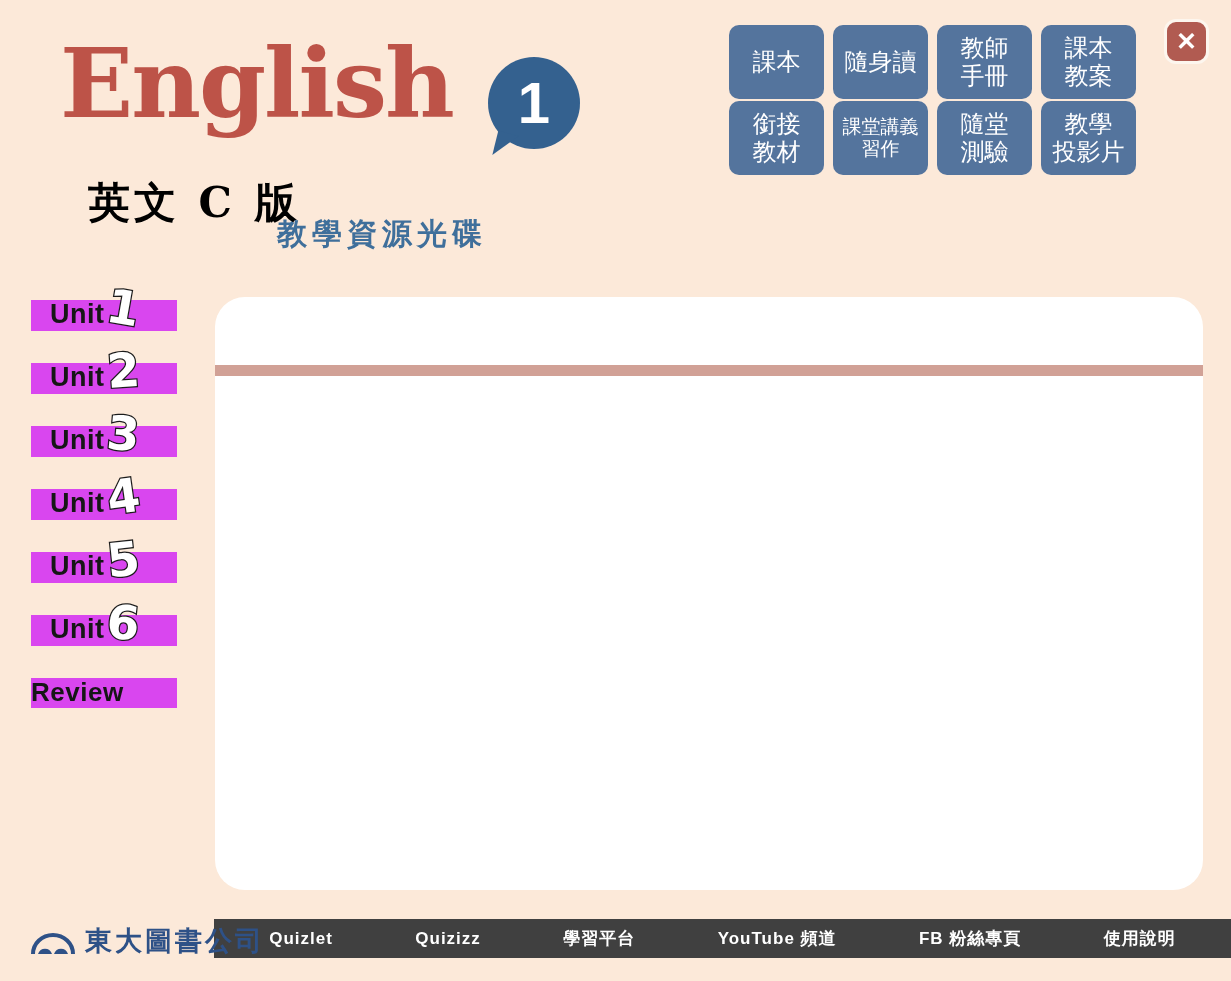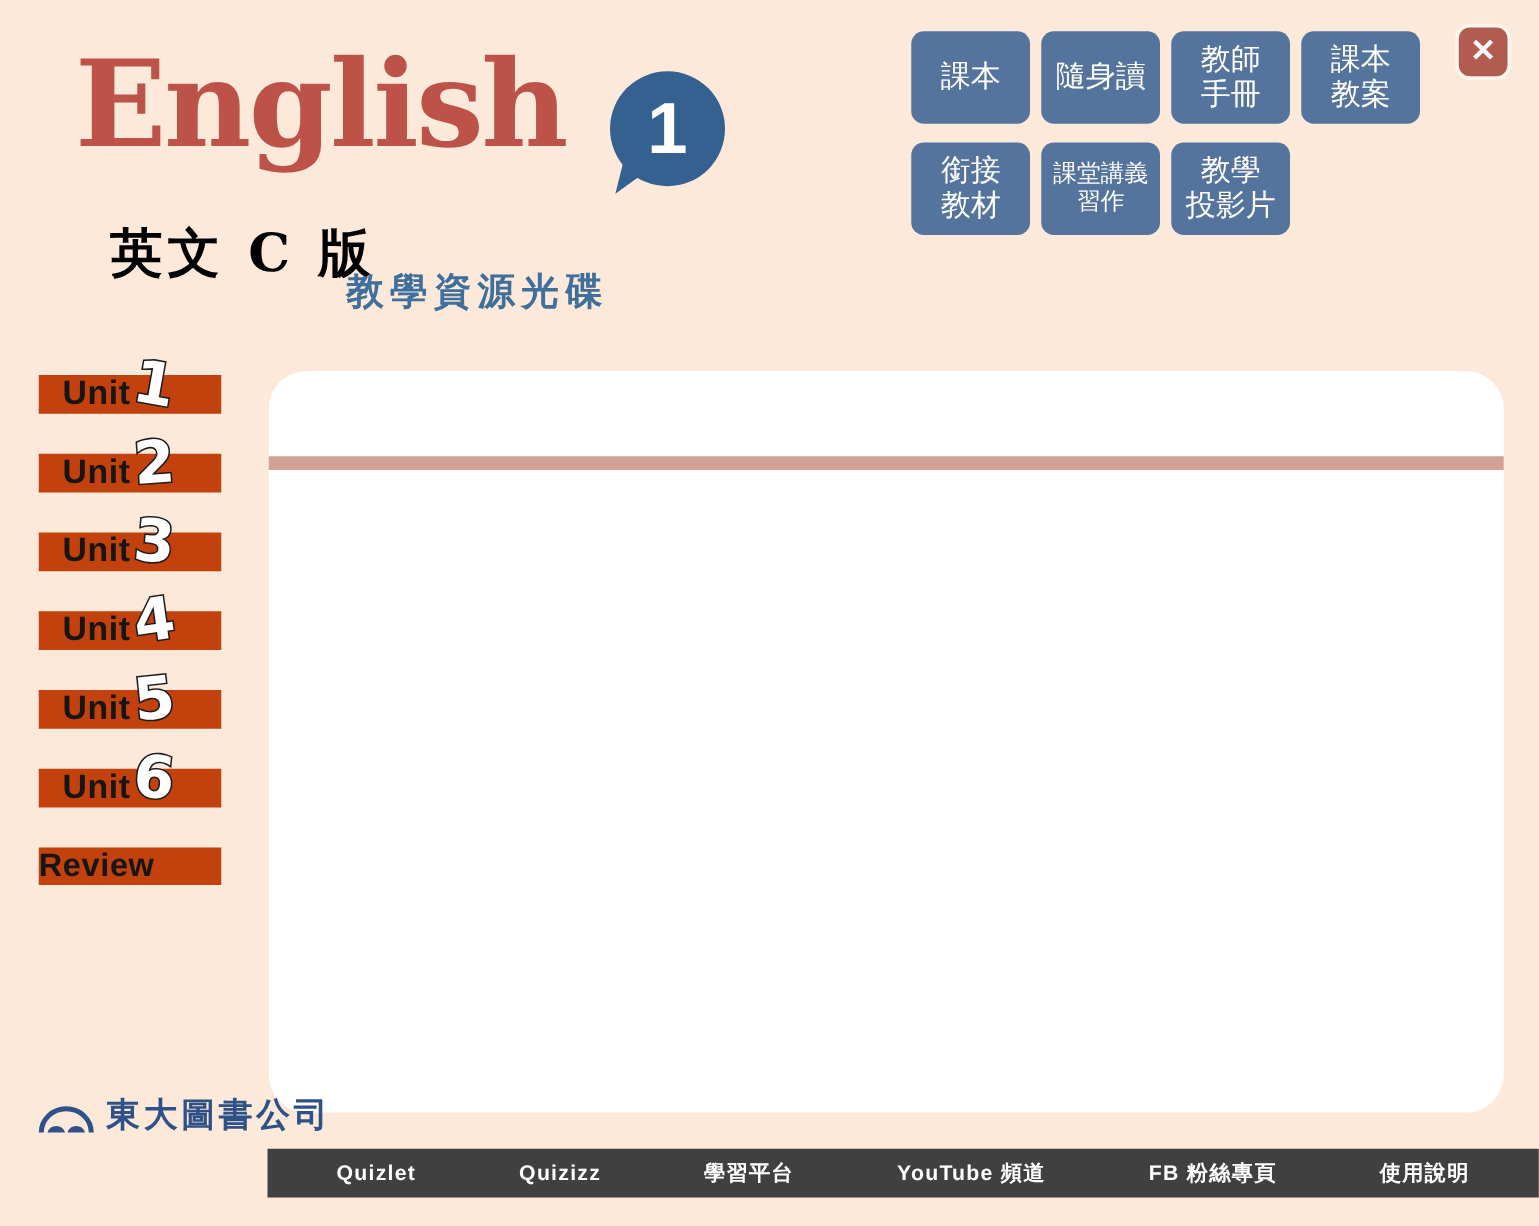--- a/index.html
+++ b/index.html
@@ -47,21 +47,21 @@
     font-size: 30px; font-weight: bold; color: #3f6f9b;
     letter-spacing: 5px; line-height: 1; margin-top: 26px;
   }
 
   
   .resource-grid {
     position: absolute; left: 729px; top: 25px;
     display: grid;
     grid-template-columns: repeat(4, 95px);
     grid-auto-rows: 74px;
-    gap: 15px 9px;
+    gap: 2px 9px;
   }
   .res-btn {
     background: #54749d; border: none; border-radius: 10px;
     color: #fff; font-family: inherit;
     display: flex; flex-direction: column;
     align-items: center; justify-content: center;
     font-size: 24px; line-height: 1.18; cursor: pointer;
   }
   .res-btn:nth-child(6) { font-size: 19px; }
 
@@ -75,21 +75,21 @@
     display: flex; align-items: center; justify-content: center;
     cursor: pointer; font-family: inherit; line-height: 1;
   }
 
   
   .unit-list {
     position: absolute; left: 31px; top: 300px;
     width: 146px; display: flex; flex-direction: column; gap: 32px;
   }
   .unit-item {
-    position: relative; height: 31px; background: #c2410c;
+    position: relative; height: 31px; background: #d946ef;
     display: flex; align-items: center; padding-left: 19px;
     cursor: pointer;
   }
   .unit-label {
     font-size: 27px; font-weight: bold; color: #161616;
     line-height: 1; transform: translateY(-1px); letter-spacing: 0.5px;
   }
   .unit-num {
     position: absolute; left: 76px; top: -16px;
     font-family: "DejaVu Sans", sans-serif;
@@ -126,21 +126,21 @@
     display: flex; align-items: center; justify-content: space-around;
     padding: 0 14px;
   }
   .footer-link {
     color: #ffffff; font-size: 17px; font-weight: 600;
     letter-spacing: 1px; text-decoration: none; cursor: pointer;
   }
 
   
   .publisher {
-    position: absolute; left: 30px; top: 873px; height: 38px;
+    position: absolute; left: 30px; top: 921px; height: 38px;
     display: flex; align-items: center; gap: 9px;
   }
   .publisher-name {
     font-family: "DejaVu Serif", serif;
     font-size: 27px; font-weight: bold; color: #2e5187;
     letter-spacing: 3px; line-height: 1;
   }
 </style>
 </head>
 <body>
@@ -173,20 +173,24 @@
     <span>課本</span>
     <span>教案</span>
   </button>
   <button class="res-btn">
     <span>銜接</span>
     <span>教材</span>
   </button>
   <button class="res-btn">
     <span>課堂講義</span>
     <span>習作</span>
+  </button>
+  <button class="res-btn">
+    <span>隨堂</span>
+    <span>測驗</span>
   </button>
   <button class="res-btn">
     <span>教學</span>
     <span>投影片</span>
   </button>
 </div>
 
 <div class="unit-list">
   <div class="unit-item">
     <span class="unit-label">Unit</span>

